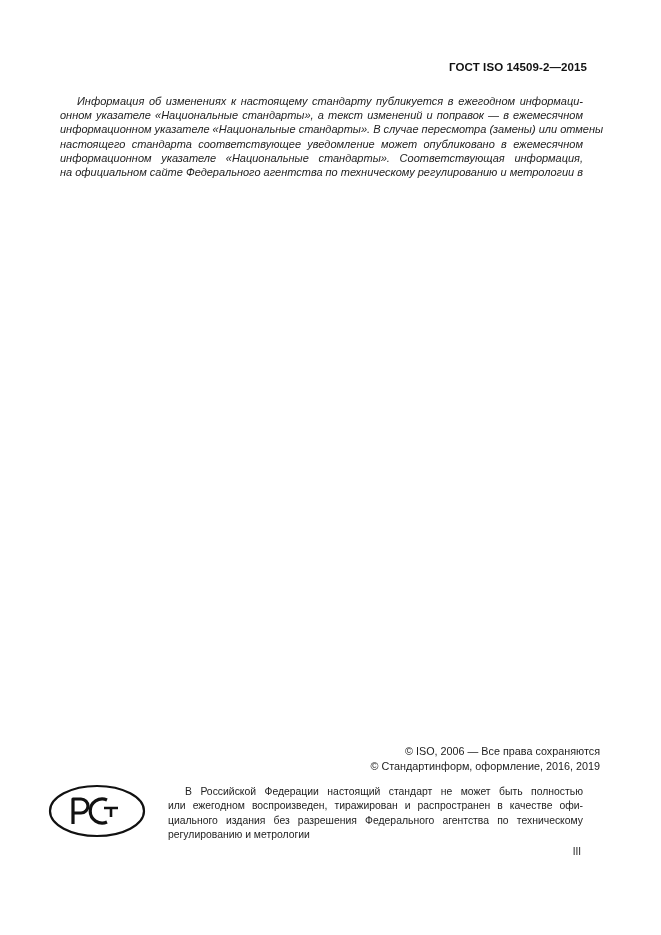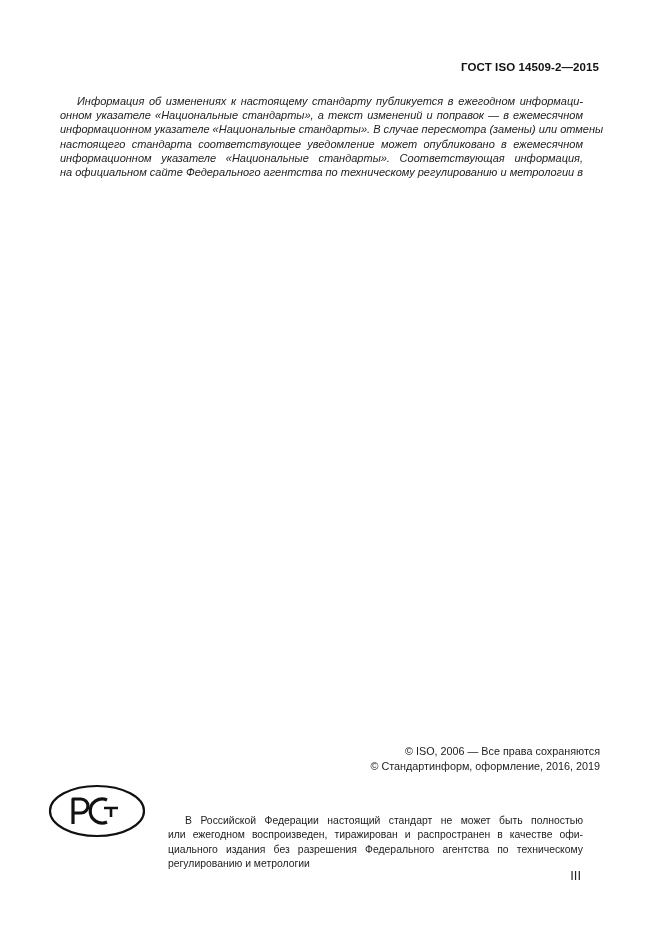--- a/index.html
+++ b/index.html
@@ -11,21 +11,21 @@
       width: 661px;
       height: 935px;
       position: relative;
       overflow: hidden;
       font-family: "Liberation Sans", sans-serif;
       color: #1a1a1a;
     }
     .header-code {
       position: absolute;
       top: 61px;
-      right: 62px;
+      right: 74px;
       font-size: 11.5px;
       font-weight: bold;
       letter-spacing: 0.1px;
       color: #111;
     }
     .info-block {
       position: absolute;
       top: 94px;
       left: 60px;
       width: 523px;
@@ -64,43 +64,42 @@
       top: 783px;
       left: 47px;
       width: 100px;
       height: 56px;
     }
     .notice {
       position: absolute;
       top: 785px;
       left: 168px;
       width: 415px;
-      margin-top: 29px;
     }
     .notice-line {
       display: block;
       font-size: 10.4px;
       line-height: 14.4px;
       height: 14.4px;
       white-space: nowrap;
       text-align: justify;
       text-align-last: justify;
       color: #222;
     }
     .notice-line.first {
       padding-left: 17px;
     }
     .notice-line.last {
       text-align-last: left;
     }
     .page-number {
       position: absolute;
-      top: 868px;
+      top: 846px;
       right: 80px;
-      font-size: 13px;
+      font-size: 10px;
       color: #222;
     }
   </style>
 </head>
 <body>
 
 <div>
 
   <div class="header-code">ГОСТ ISO 14509-2—2015</div>
 

